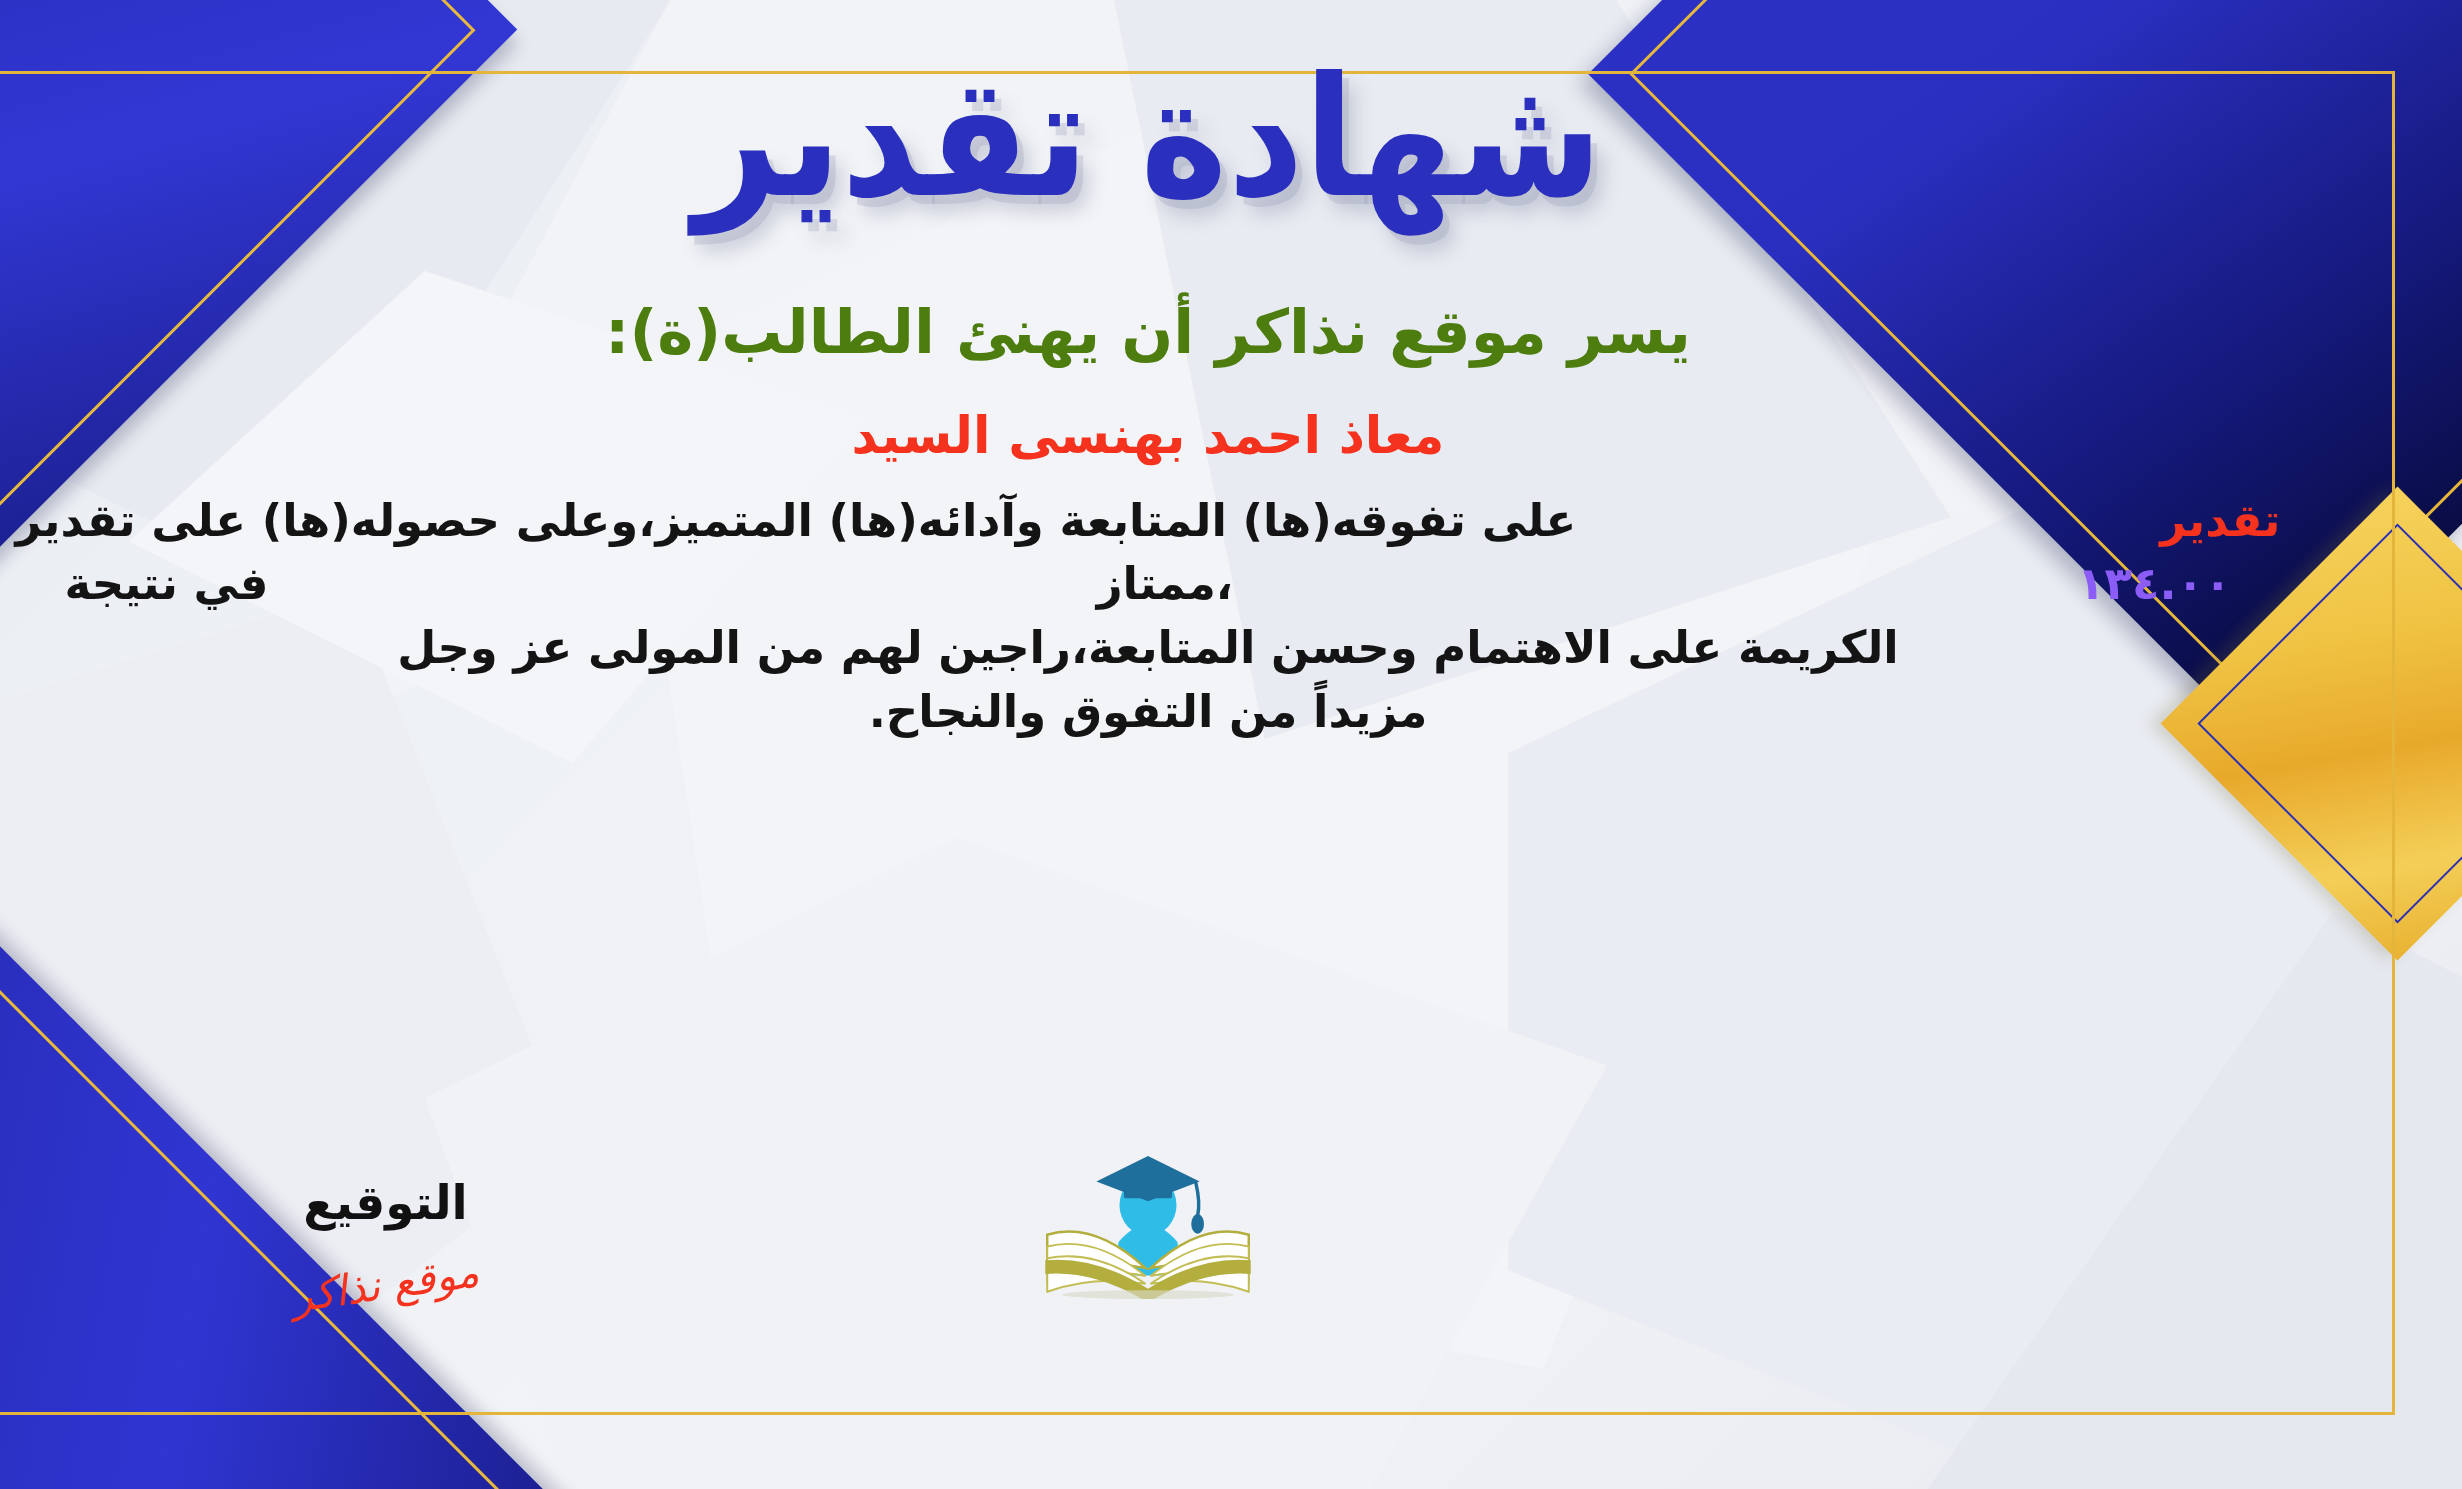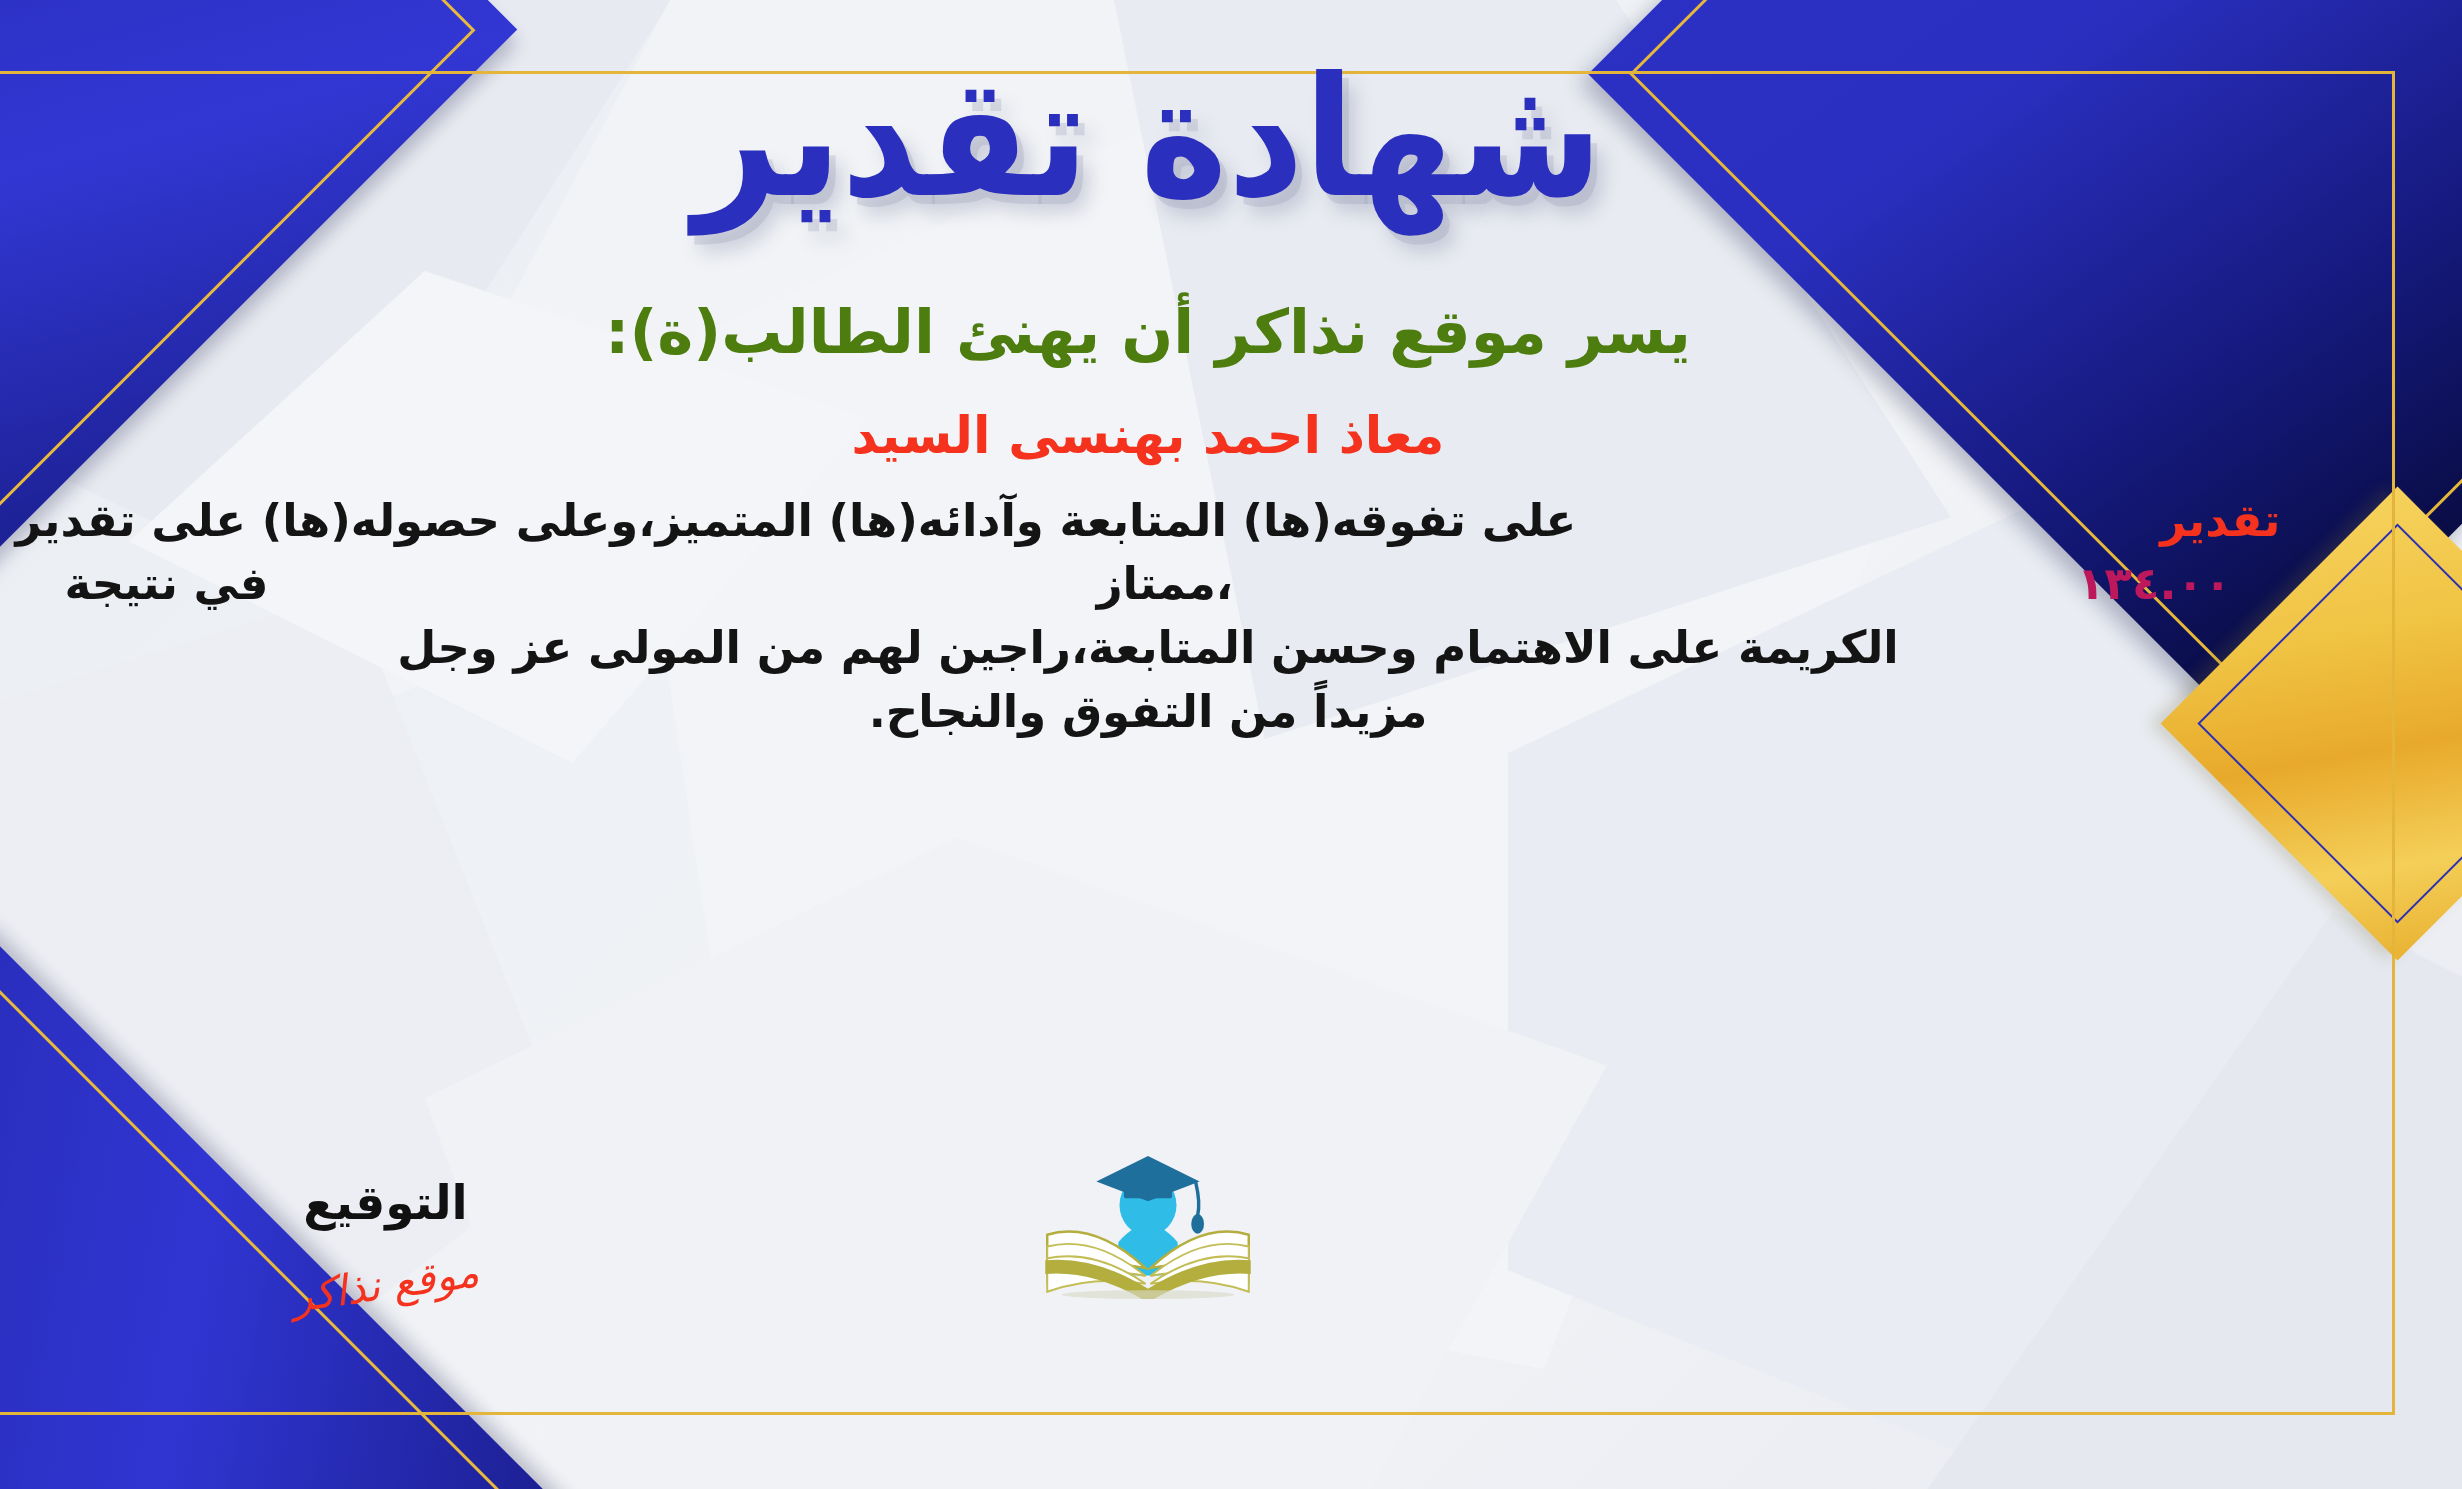--- a/index.html
+++ b/index.html
@@ -160,21 +160,21 @@
     text-align:center;
     font-size:45px;
     font-weight:700;
     color:#141414;
     line-height:1.42;
   }
   .body-line{ white-space:nowrap; }
   .body-line.l1{ display:flex; justify-content:space-between; align-items:baseline; width:2265px;}
   .body-line.l2{ display:flex; justify-content:space-between; align-items:baseline; width:2167px; margin:0 auto;}
   .hl{ color:#f4321e; }
-  .num{ color:#be185d; direction:ltr; unicode-bidi:embed;margin-left:16px; }
+  .num{ color:#8b5cf6; direction:ltr; unicode-bidi:embed;margin-left:16px; }
 
   
   .footer{
     position:absolute;
     left:0; right:0; bottom:59px;
     height:315px;
   }
 
   .sig-block{
     position:absolute;

